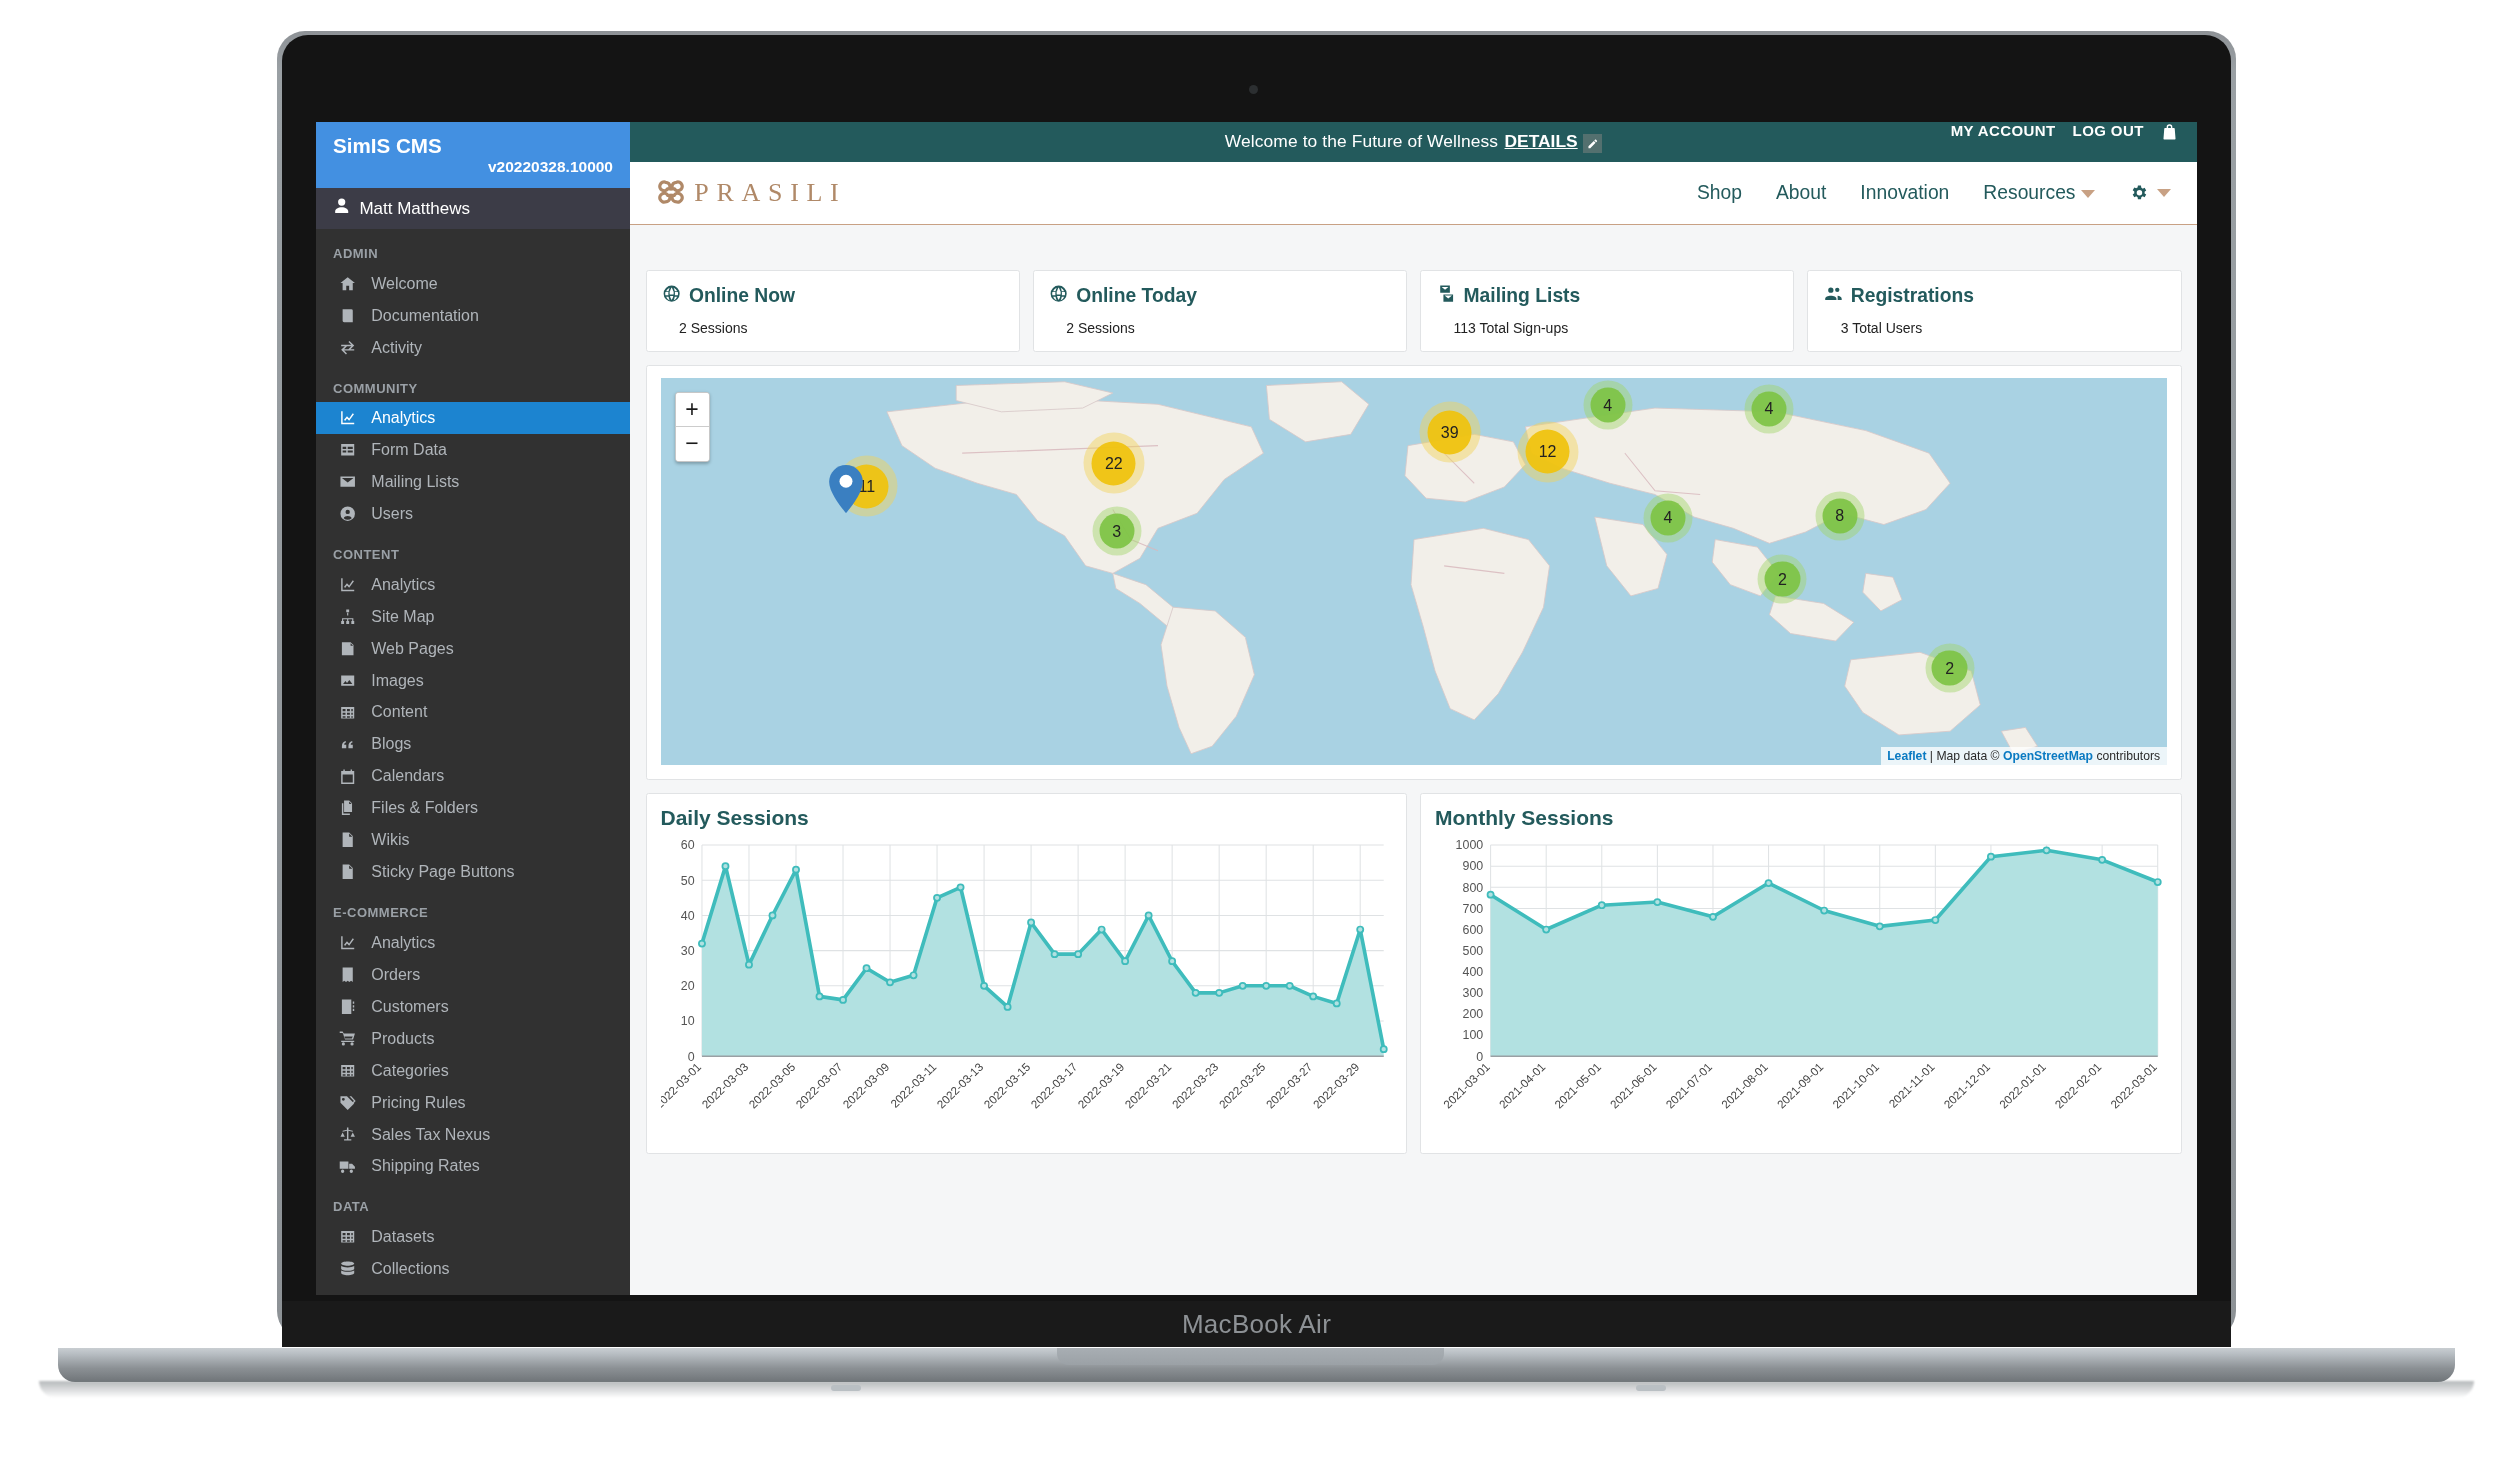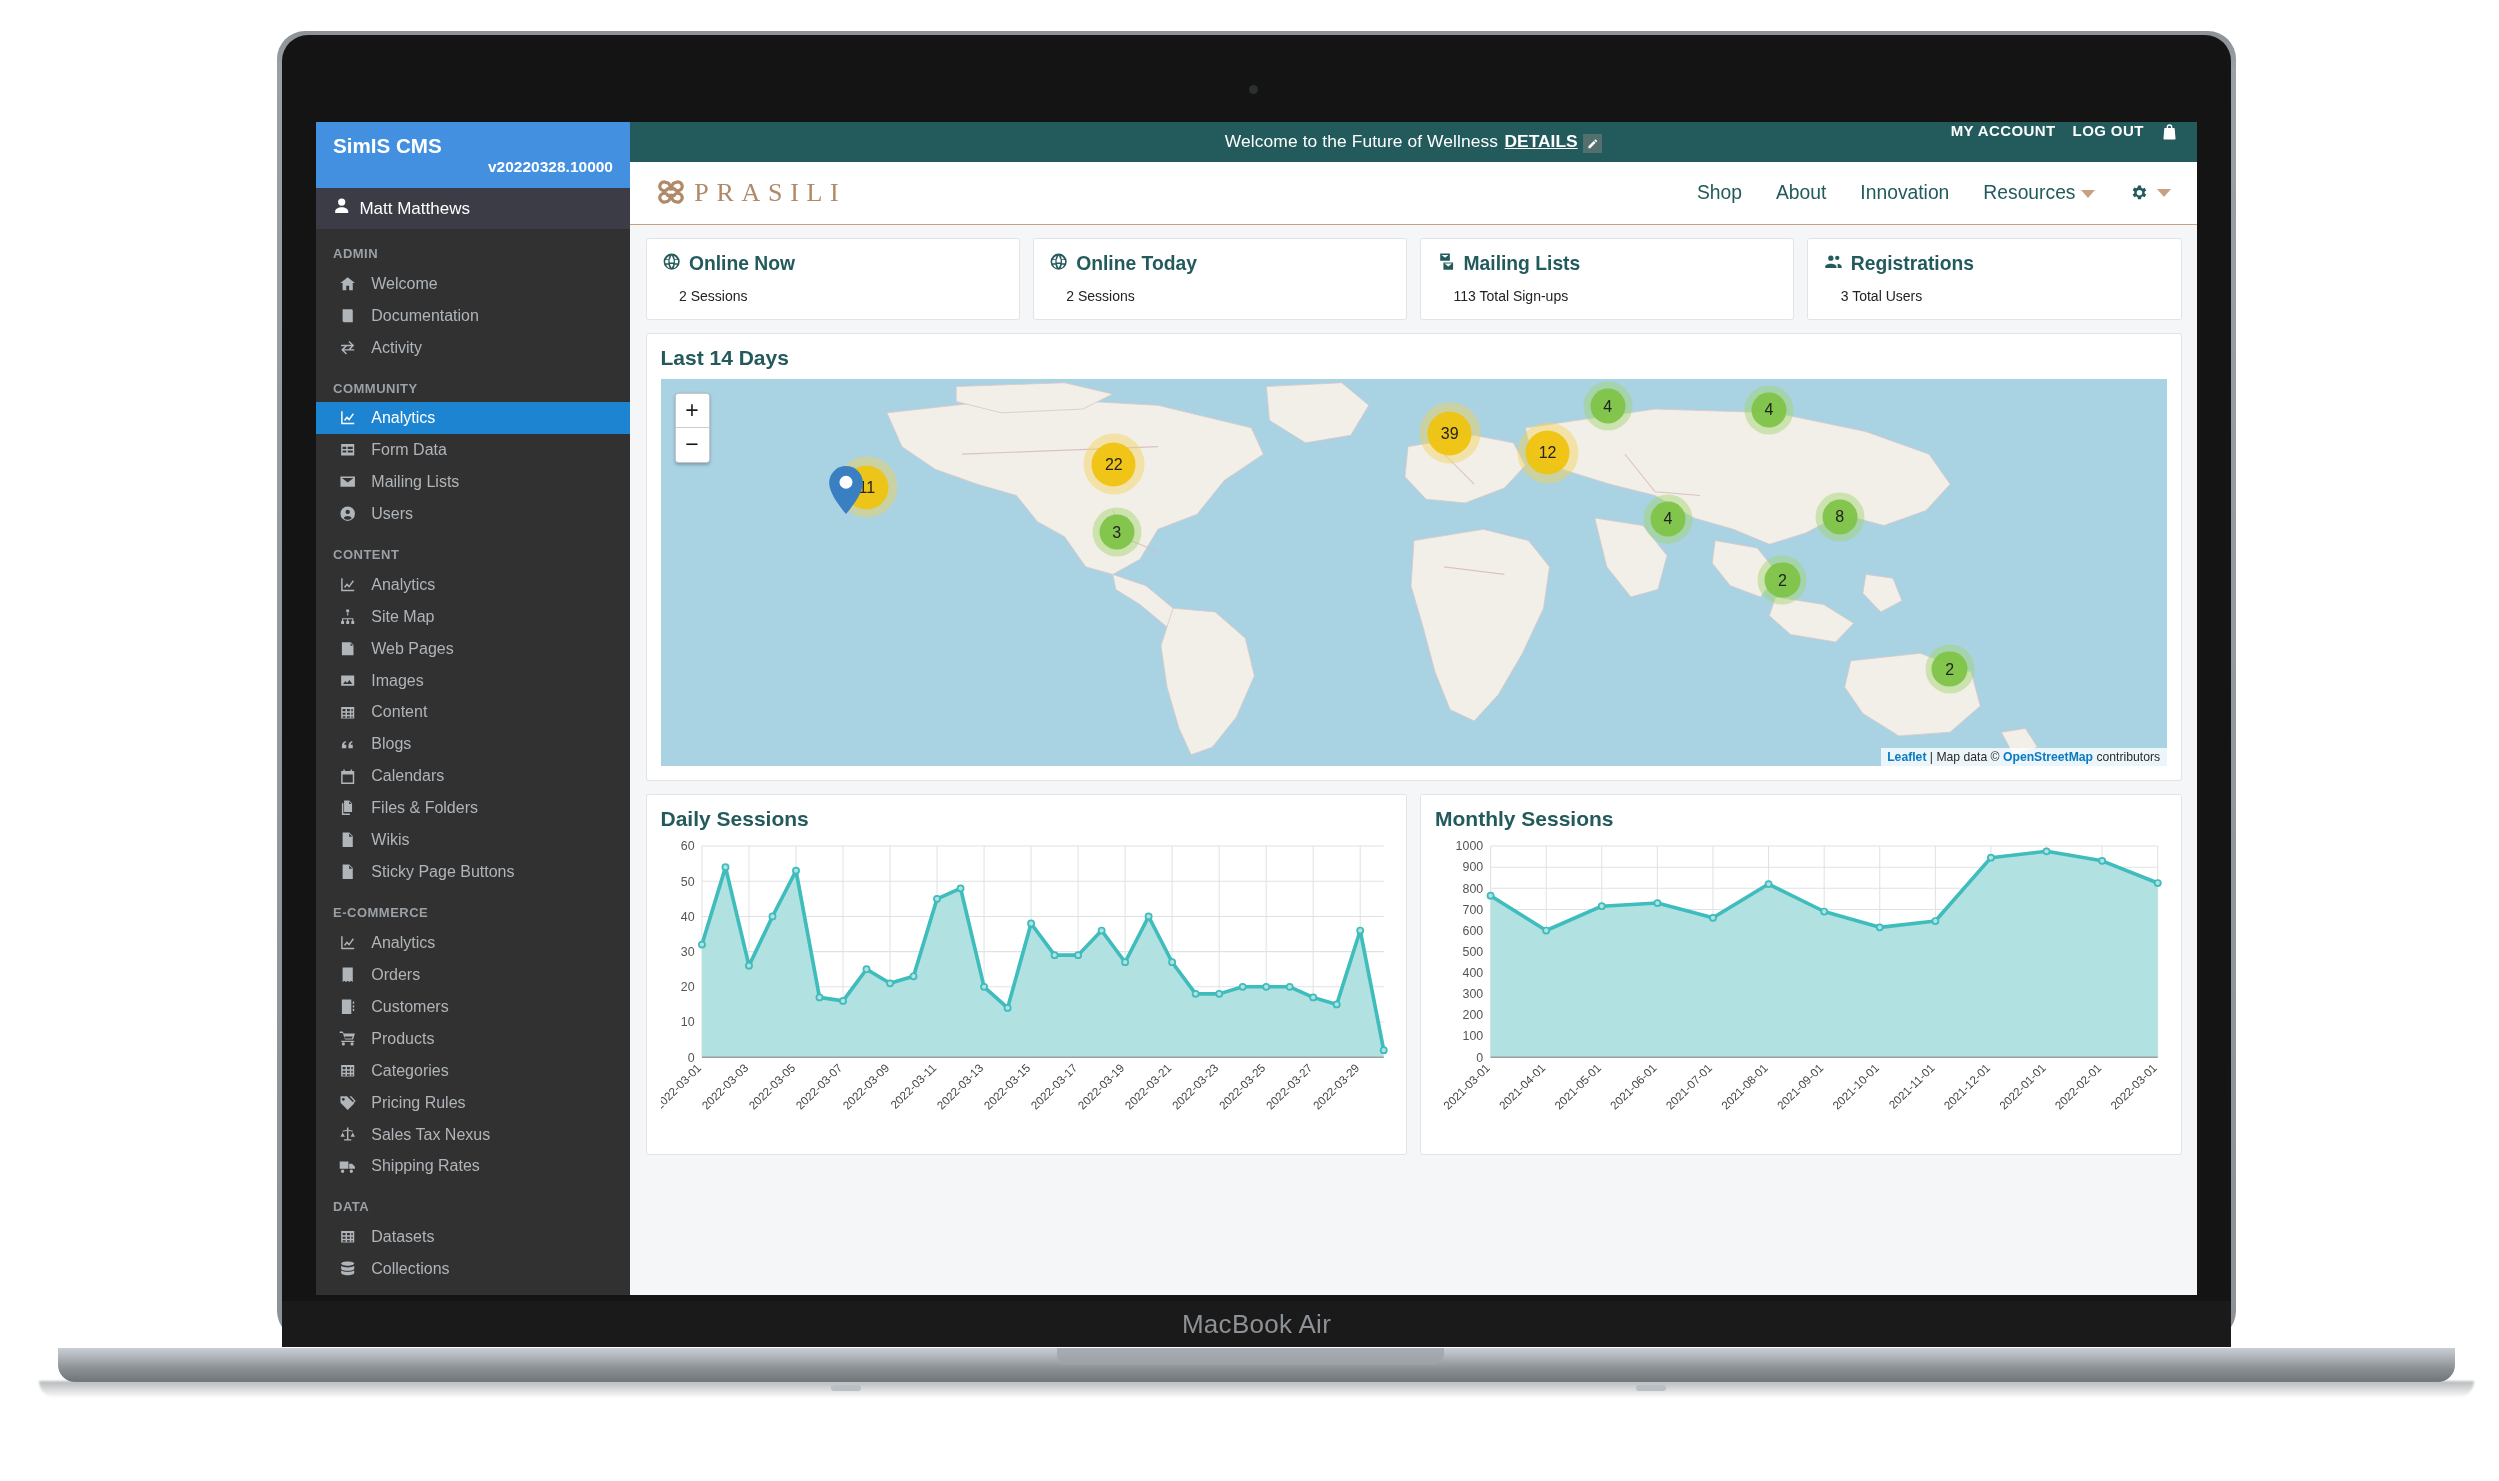--- a/index.html
+++ b/index.html
@@ -209,20 +209,21 @@
   }
 
   
   #stat-row { display: flex; gap: 13px; margin-bottom: 13px; }
   .stat-card {
     flex: 1 1 0;
     background: #ffffff;
     border: 0.6px solid #e1e3e5;
     border-radius: 2.6px;
     padding: 13px 15.5px 15.5px 15.5px;
+    margin-top: 32px;
   }
   .stat-title {
     display: flex; align-items: center; gap: 7.7px;
     color: #235A5C; font-size: 19.3px; font-weight: bold;
   }
   .stat-title svg { width: 19.3px; height: 19.3px; fill: #235A5C; }
   .stat-value { margin-top: 11.6px; padding-left: 17px; font-size: 14px; color: #222; }
 
   
   #map-card {
@@ -641,21 +642,20 @@
                 <span><svg class="" viewBox="0 0 24 24">
                     <path d="M8.5 11a3.3 3.3 0 110-6.6 3.3 3.3 0 010 6.6zm8-1a2.7 2.7 0 110-5.4 2.7 2.7 0 010 5.4zM1.5 20v-1.6c0-2.4 3.3-3.8 7-3.8s7 1.4 7 3.8V20zm15.4-5.3c2.8.4 5.1 1.6 5.1 3.7V20h-5z"></path>
                   </svg></span>
                 <span>Registrations</span>
               </div>
               <div class="stat-value">3 Total Users</div>
             </div>
           </div>
 
         <div id="map-card">
-          <div id="map-title">Last 14 Days</div>
           <div id="map-viewport">
             <svg id="map-svg" viewBox="0 0 1000 206" preserveAspectRatio="none">
               <rect x="0" y="0" width="1000" height="206" fill="#a9d2e3"></rect>
               <g fill="#f2efe9" stroke="#d8c8c8" stroke-width="0.5">
 
                 <path d="M150 18 L240 10 L330 14 L392 26 L400 40 L374 54 L356 72 L330 80 L318 96 L300 104 L282 100 L268 84 L250 76 L236 62 L210 56 L182 48 L160 36 Z"></path>
                 <path d="M196 4 L268 2 L300 8 L280 16 L226 18 L196 12 Z"></path>
 
                 <path d="M402 4 L452 2 L470 14 L458 30 L428 34 L404 22 Z"></path>
 

